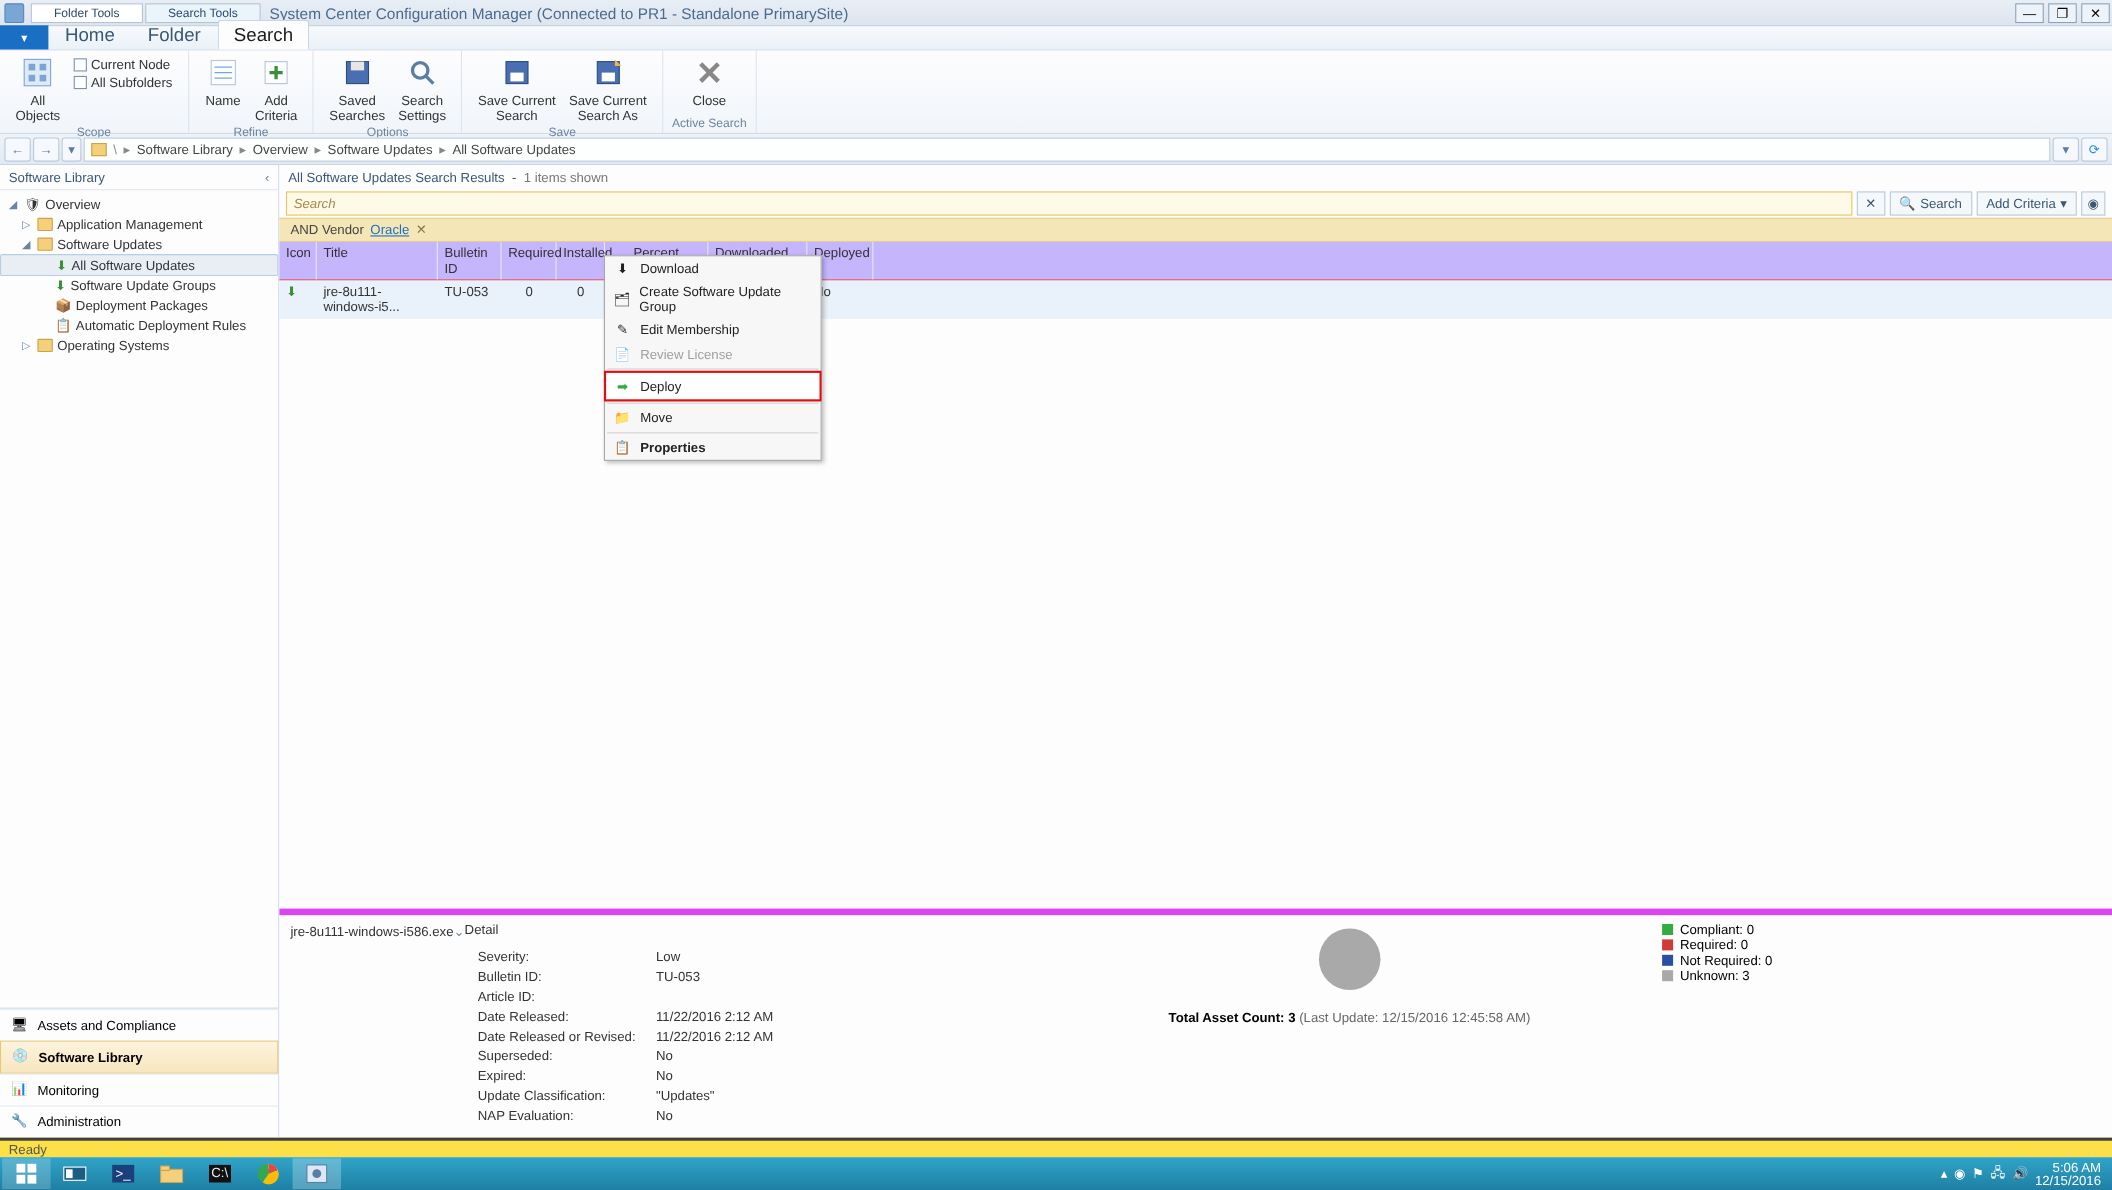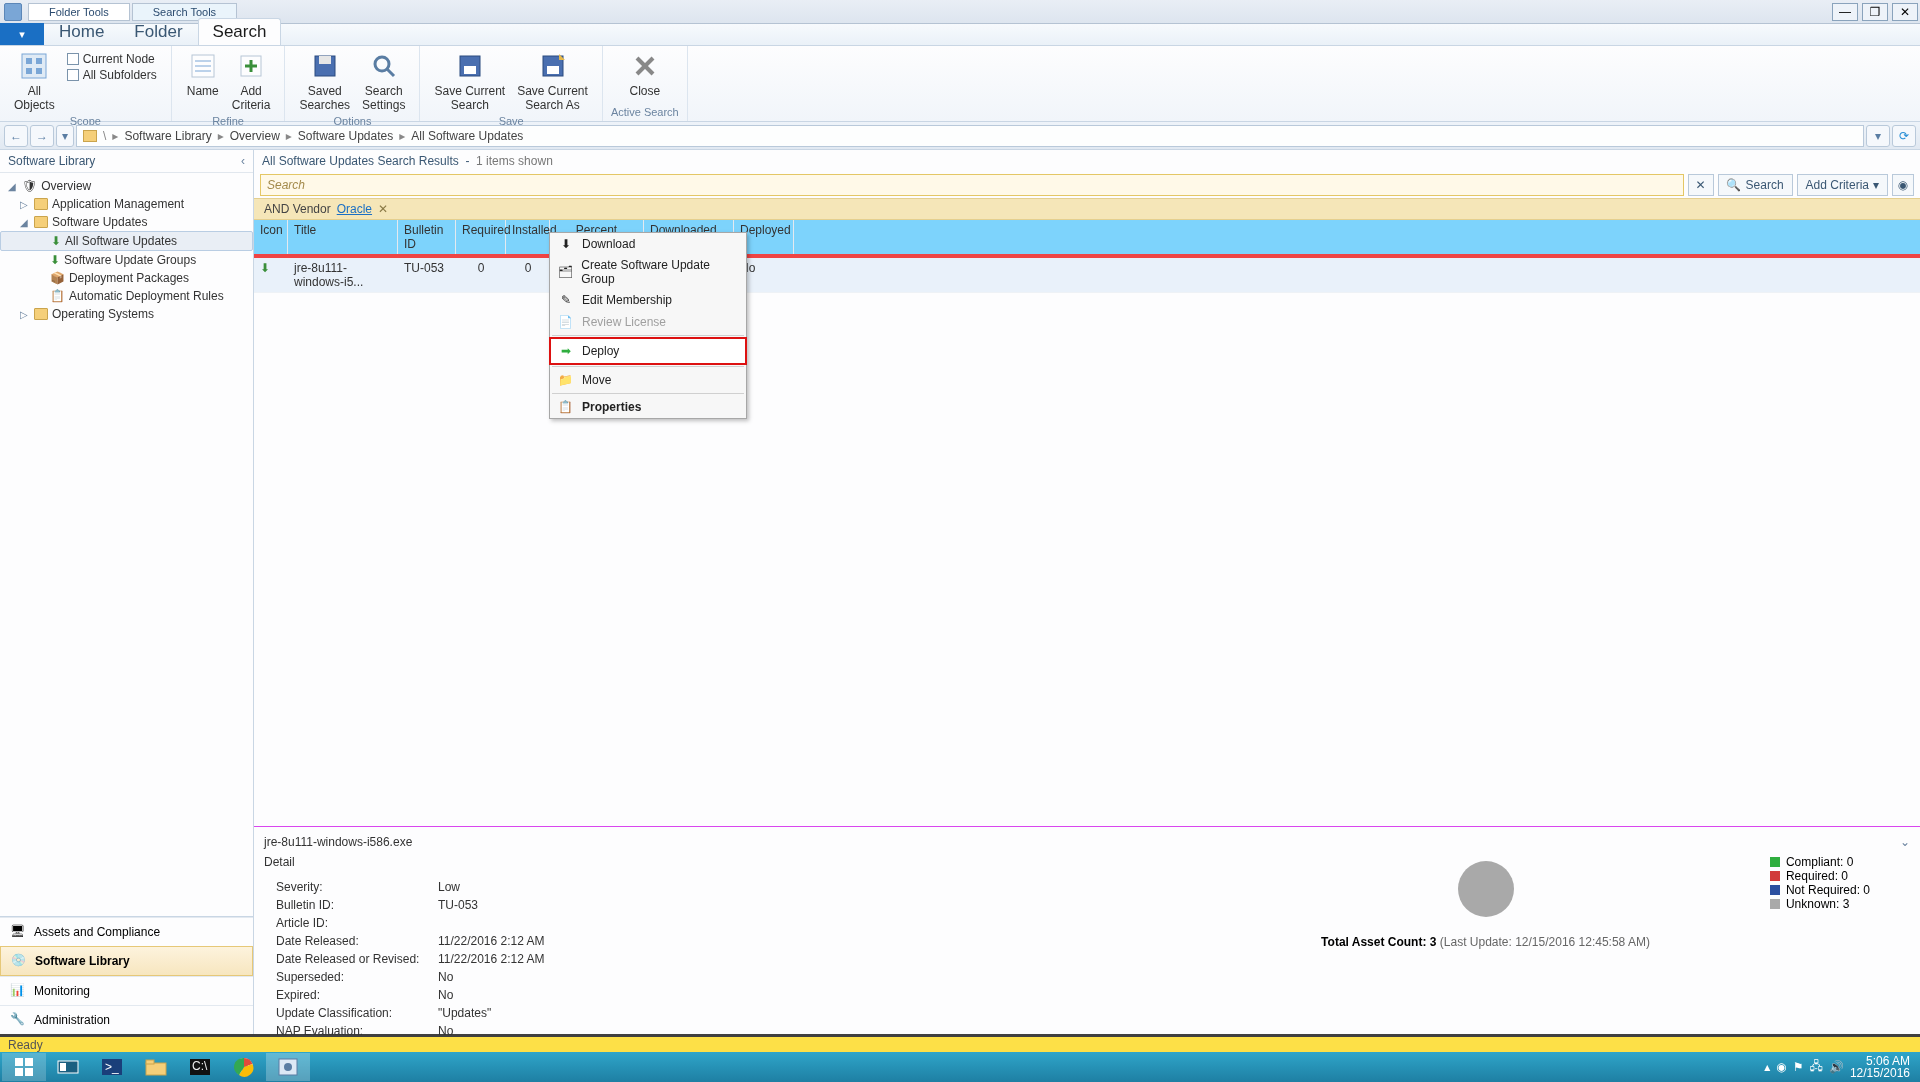--- a/index.html
+++ b/index.html
@@ -58,37 +58,37 @@
 .rightpane { flex:1; display:flex; flex-direction:column; background:#fdfdfe;}
 .resultheader { padding:4px 8px; color:#3a5773; font-size:12px;}
 .resultheader span.count { color:#777; }
 .searchrow { display:flex; align-items:center; padding:2px 6px; gap:4px; }
 .searchbox { flex:1; height:22px; border:1px solid #e4c765; background:#fff9e8; padding:0 6px; color:#a38a4b; font-style:italic; display:flex; align-items:center;}
 .sqbtn { height:22px; padding:0 8px; border:1px solid #b9c9da; background:#f5f8fb; display:flex; align-items:center; gap:4px; color:#3a5773;}
 .critrow { background:#f5e6b8; border-top:1px solid #e4cf8f; border-bottom:1px solid #e4cf8f; padding:3px 10px; font-size:12px; color:#444; display:flex; align-items:center; gap:6px;}
 .critrow a { color:#1a6fc4; text-decoration:underline; }
 .critrow .xclose { color:#8a7a46; font-size:12px; }
 
-.gridhead { display:flex; border-bottom:4px solid #ef4444; background:#7dd3fc; }
+.gridhead { display:flex; border-bottom:1px solid #ef4444; background:#c4b5fd; }
 .gridhead div { padding:3px 6px; border-right:1px solid #e4e9ef; color:#333; font-size:12px;}
 .gridrow { display:flex; border-bottom:1px solid #eef2f6; background:#e9f1fa;}
 .gridrow div { padding:3px 6px; font-size:12px; color:#333; }
 .col-icon{width:34px;} .col-title{width:110px;} .col-bid{width:58px;} .col-req{width:50px; text-align:center;} .col-inst{width:44px; text-align:center;} .col-pc{width:94px; text-align:center;} .col-dl{width:90px;} .col-dep{width:60px;}
 
 
 .ctxmenu { position:absolute; left:549px; top:232px; width:198px; background:#f7f7f7; border:1px solid #a7a7a7; box-shadow:2px 2px 4px rgba(0,0,0,.25); z-index:100;}
 .ctxmenu .row { display:flex; align-items:center; padding:3px 8px; gap:8px; font-size:12px; color:#222;}
 .ctxmenu .row.disabled { color:#a0a0a0; }
 .ctxmenu .row .mico { width:16px; height:16px; display:flex; align-items:center; justify-content:center;}
 .ctxmenu .sep { height:1px; background:#d0d0d0; margin:2px 2px;}
 .ctxmenu .row.hl { border:2px solid #d11; background:#fff; margin:-1px; padding:4px 7px;}
 .ctxmenu .row.bold { font-weight:bold; }
 
 
-.detailspane { border-top:1px solid #d946ef; padding:6px 10px 0 10px; display:flex; flex-direction:column; flex-shrink:0; height:208px; }
+.detailspane { border-top:6px solid #d946ef; padding:6px 10px 0 10px; display:flex; flex-direction:row; flex-shrink:0; height:208px; }
 .detailspane .dtitle { font-size:14px; color:#333; padding:2px 0 6px 0; display:flex; justify-content:space-between;}
 .detailspane .cols { display:flex; gap:40px; }
 .detailspane .lbl { color:#333; }
 .detailspane table td { padding:1px 8px 1px 0; font-size:12px; color:#333; vertical-align:top;}
 .detailspane table td:first-child { width:160px; }
 .stats { font-size:12px; }
 .stats .legend div { display:flex; align-items:center; gap:6px; }
 .stats .sw { width:10px; height:10px; }
 .pie { width:56px; height:56px; border-radius:50%; background:#a9a9a9; margin:6px 0;}
 .dtabs { display:flex; margin-top:auto; border-top:1px solid #d8dee6; }
@@ -108,20 +108,21 @@
 
 svg { display:block; }
 </style>
 </head>
 <body>
 
 <div class="titlebar">
   <div class="appicon"></div>
   <div class="contexttab">Folder Tools</div>
   <div class="contexttab" style="background:#eaf4fb">Search Tools</div>
+  <div class="title">System Center Configuration Manager (Connected to PR1 - Standalone PrimarySite)</div>
   <div class="winbtns">
     <div>—</div>
     <div>❐</div>
     <div>✕</div>
   </div>
 </div>
 
 <div class="ribtabs">
   <div class="filebtn">▾</div>
   <div class="tab">Home</div>

